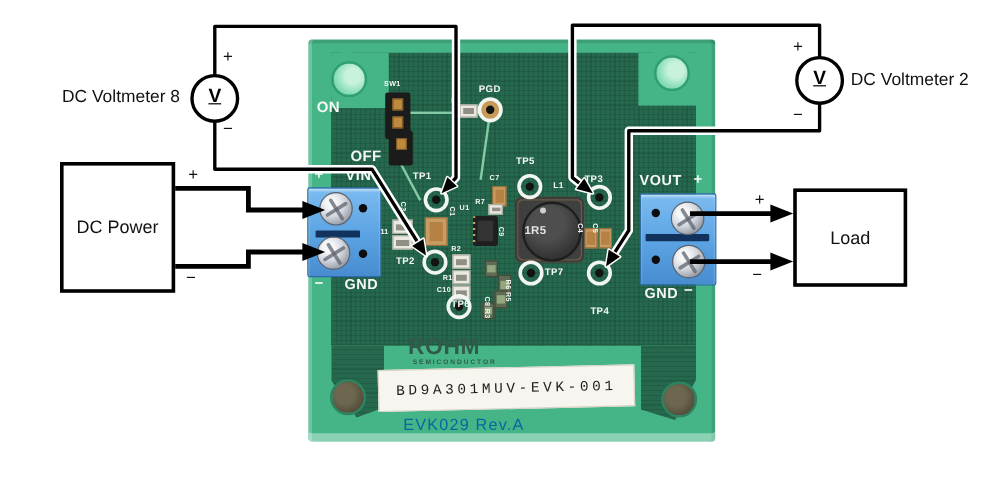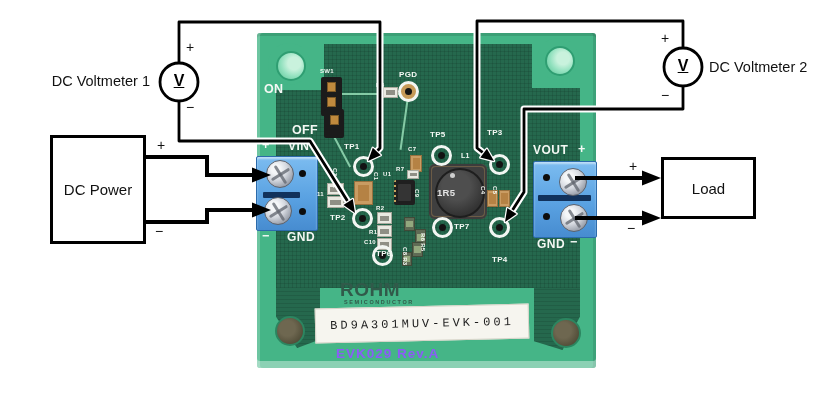--- a/index.html
+++ b/index.html
@@ -57,21 +57,21 @@
   .silk{color:#f4f8f4;font-weight:bold;font-size:7.5px;letter-spacing:.3px;white-space:nowrap;line-height:1;}
   .silk.big{font-size:12.5px;}
   .silk.term{font-size:12px;letter-spacing:.5px;}
   .silk.tiny{font-size:6px;}
   .rot{transform:rotate(90deg);transform-origin:left top;}
   .logo{color:#315a4a;font-weight:800;font-size:19px;letter-spacing:.5px;line-height:1;}
   .logosub{color:#315a4a;font-weight:700;font-size:5.5px;letter-spacing:1.6px;line-height:1;}
   .sticker{width:212px;height:33px;background:#f6f5ef;border:1px solid #d6d4c8;transform:rotate(-1.3deg);
            display:flex;align-items:center;justify-content:center;
            font-family:"Liberation Mono",monospace;font-size:12px;letter-spacing:3px;color:#1d1d1d;}
-  .rev{color:#8b5cf6;font-weight:700;font-size:13.5px;letter-spacing:1px;line-height:1;}
+  .rev{color:#0369a1;font-weight:400;font-size:13.5px;letter-spacing:1px;line-height:1;}
   
   .box{border:3.5px solid #000;background:#fff;display:flex;align-items:center;justify-content:center;
        font-size:15px;color:#111;box-sizing:border-box;}
   .lbl{font-size:14.5px;color:#111;white-space:nowrap;line-height:1.1;}
   .sign{font-size:14px;color:#111;width:14px;text-align:center;line-height:1;}
   .vsym{width:24px;text-align:center;font-size:16px;font-weight:600;color:#000;
         text-decoration:underline;line-height:1;}
   .caption{font-size:14.5px;color:#1a1a1a;text-align:center;}
   svg{position:absolute;left:0;top:0;}
 </style>
@@ -218,21 +218,21 @@
     </div>
 
   <div class="abs silk tiny" style="left:320px;top:68px;">SW1</div>
   <div class="abs silk big" style="left:264px;top:83px;">ON</div>
   <div class="abs silk big" style="left:292px;top:124px;">OFF</div>
   <div class="abs silk" style="left:399px;top:71px;font-size:8px;">PGD</div>
   <div class="abs silk tiny" style="left:376px;top:82px;">R4</div>
   <div class="abs silk" style="left:430px;top:131px;font-size:8px;">TP5</div>
   <div class="abs silk tiny" style="left:408px;top:146px;">C7</div>
   <div class="abs silk" style="left:344px;top:143px;font-size:8px;">TP1</div>
-  <div class="abs silk" style="left:487px;top:129px;font-size:8px;">TP3</div>
+  <div class="abs silk" style="left:487px;top:146px;font-size:8px;">TP3</div>
   <div class="abs silk" style="left:461px;top:152px;font-size:7px;">L1</div>
   <div class="abs silk tiny" style="left:383px;top:171px;">U1</div>
   <div class="abs silk tiny" style="left:396px;top:166px;">R7</div>
   <div class="abs silk tiny rot" style="left:379px;top:172px;">C1</div>
   <div class="abs silk tiny rot" style="left:338px;top:168px;">C3</div>
   <div class="abs silk tiny rot" style="left:338px;top:180px;">C2</div>
   <div class="abs silk tiny rot" style="left:420px;top:189px;">C9</div>
   <div class="abs silk tiny" style="left:376px;top:205px;">R2</div>
   <div class="abs silk" style="left:330px;top:214px;font-size:8px;">TP2</div>
   <div class="abs silk tiny" style="left:369px;top:229px;">R1</div>
@@ -257,21 +257,21 @@
   <div class="abs logo" style="left:340px;top:280px;">ROHM</div>
   <div class="abs logosub" style="left:344px;top:300px;">SEMICONDUCTOR</div>
   <div class="abs sticker" style="left:315px;top:306px;">
     <span>BD9A301MUV-EVK-001</span>
   </div>
   <div class="abs rev" style="left:336px;top:347px;">EVK029 Rev.A</div>
 
   <div class="abs box" style="left:50px;top:135px;width:96px;height:109px;">
     <span>DC Power</span>
   </div>
-  <div class="abs box" style="left:661px;top:157px;width:95px;height:62px;">
+  <div class="abs box" style="left:661px;top:157px;width:95px;height:82px;">
     <span>Load</span>
   </div>
 
   <svg width="832" height="419" viewBox="0 0 832 419">
 
     <g fill="none" stroke="#ffffff" stroke-width="7" stroke-linejoin="round">
       <path d="M179,63 L179,22 L380,22 L380,148 L376.8,151.5"></path>
       <path d="M179,101 L179,141 L310,141 L348.1,202"></path>
       <path d="M683,48 L683,21 L477,21 L477,148 L483.6,153.2"></path>
       <path d="M683,86 L683,109 L524,109 L524,192 L511.9,211"></path>
@@ -301,21 +301,21 @@
       <polygon points="271,175 252,167.5 252,182.5"></polygon>
       <polygon points="271,210 252,202.5 252,217.5"></polygon>
       <polygon points="661,178 642,170.5 642,185.5"></polygon>
       <polygon points="661,218 642,210.5 642,225.5"></polygon>
     </g>
 
     <circle cx="179" cy="82" r="19" fill="#ffffff" stroke="#000000" stroke-width="2.8"></circle>
     <circle cx="683" cy="67" r="19" fill="#ffffff" stroke="#000000" stroke-width="2.8"></circle>
   </svg>
 
-  <div class="abs lbl" style="left:30px;top:74px;width:120px;text-align:right;">DC Voltmeter 1</div>
+  <div class="abs lbl" style="left:30px;top:74px;width:120px;text-align:right;">DC Voltmeter 8</div>
   <div class="abs lbl" style="left:709px;top:60px;">DC Voltmeter 2</div>
   <div class="abs vsym" style="left:167px;top:73px;">V</div>
   <div class="abs vsym" style="left:671px;top:58px;">V</div>
 
   <div class="abs sign" style="left:183px;top:40px;">+</div>
   <div class="abs sign" style="left:183px;top:100px;">−</div>
   <div class="abs sign" style="left:658px;top:31px;">+</div>
   <div class="abs sign" style="left:658px;top:88px;">−</div>
 
   <div class="abs sign" style="left:154px;top:138px;">+</div>

